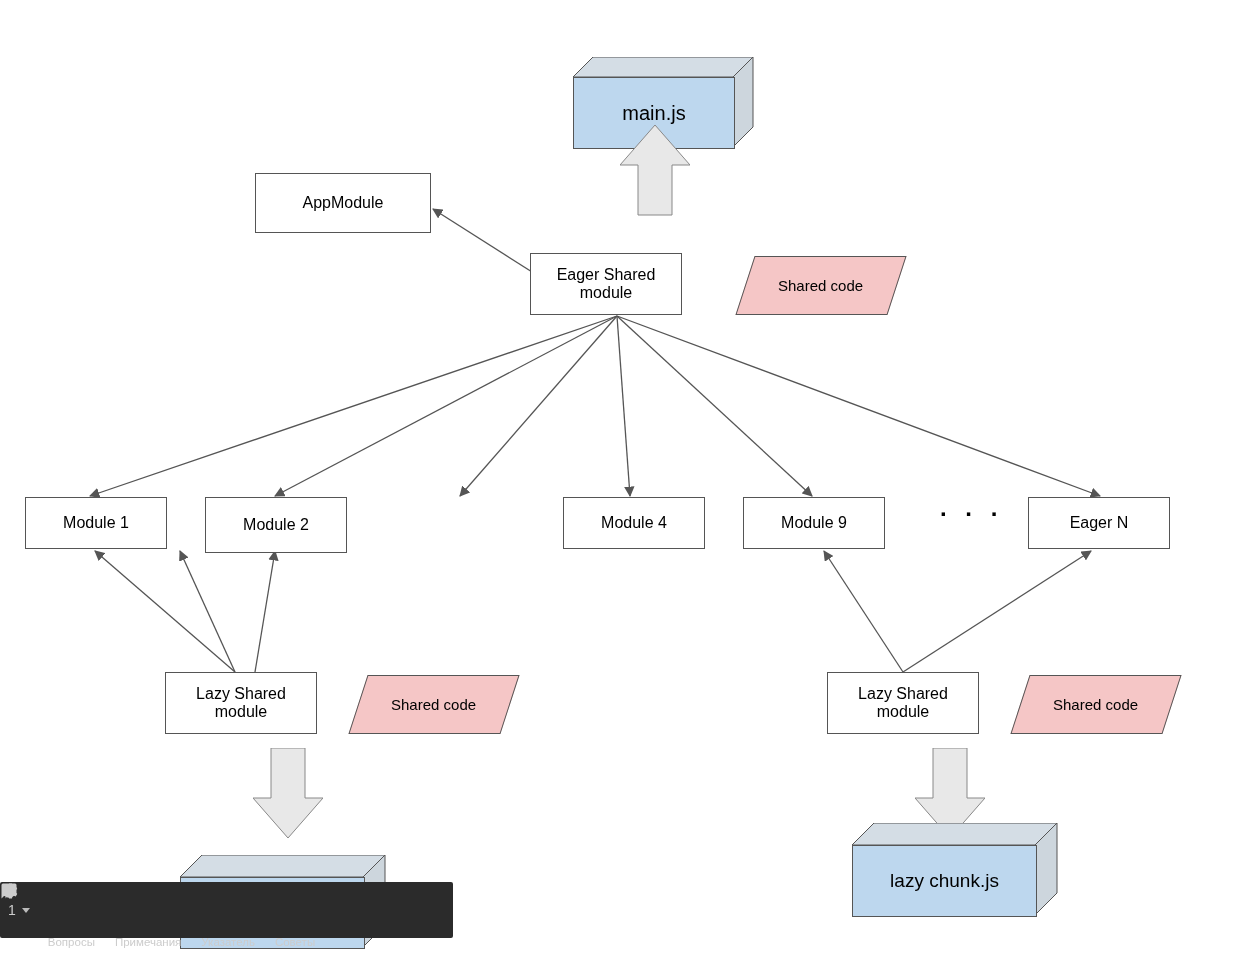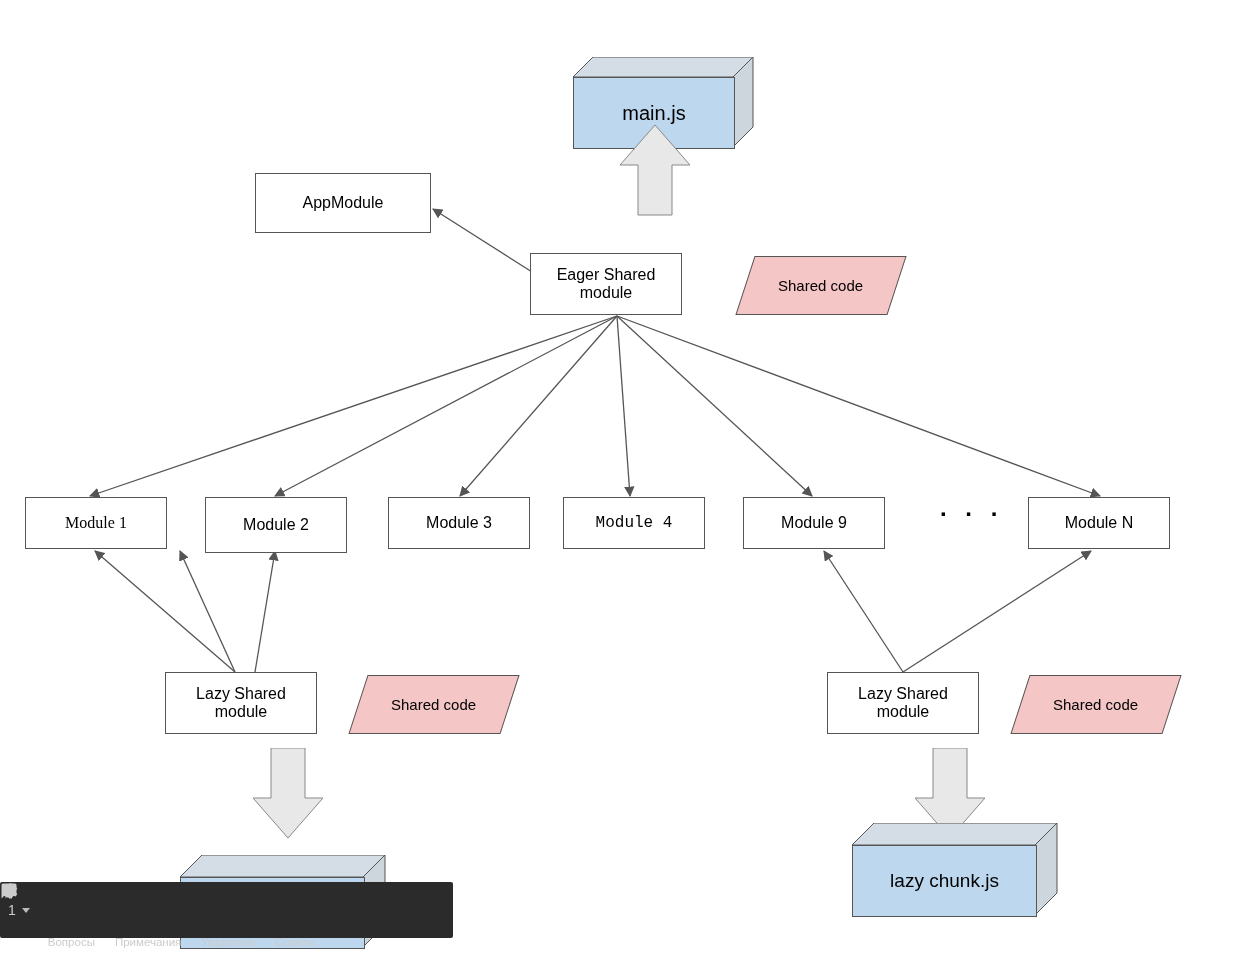--- a/index.html
+++ b/index.html
@@ -72,38 +72,35 @@
 
 <div class="box" style="left:530px;top:253px;width:152px;height:62px;white-space:pre-line;">
   <span>Eager Shared
 module</span>
 </div>
 
 <div class="para" style="left:745px;top:256px;width:150px;height:57px;">
   <span>Shared code</span>
 </div>
 
-<div class="box" style="left:25px;top:497px;width:142px;height:52px;font-family:Liberation Serif, serif;">
+<div class="box" style="left:25px;top:497px;width:142px;height:52px;">
       <span>Module 1</span>
     </div>
 <div class="box" style="left:205px;top:497px;width:142px;height:56px;">
       <span>Module 2</span>
     </div>
-<div class="box" style="left:388px;top:497px;width:142px;height:52px;">
-      <span>Module 3</span>
-    </div>
-<div class="box" style="left:563px;top:497px;width:142px;height:52px;font-family:Liberation Mono, monospace;">
+<div class="box" style="left:563px;top:497px;width:142px;height:52px;">
       <span>Module 4</span>
     </div>
 <div class="box" style="left:743px;top:497px;width:142px;height:52px;">
       <span>Module 9</span>
     </div>
 <div class="dots" style="left:940px;top:494px;">. . .</div>
 <div class="box" style="left:1028px;top:497px;width:142px;height:52px;">
-      <span>Module N</span>
+      <span>Eager N</span>
     </div>
 
 <div class="box" style="left:165px;top:672px;width:152px;height:62px;white-space:pre-line;">
   <span>Lazy Shared
 module</span>
 </div>
 <div class="para" style="left:358px;top:675px;width:150px;height:57px;">
   <span>Shared code</span>
 </div>
 

